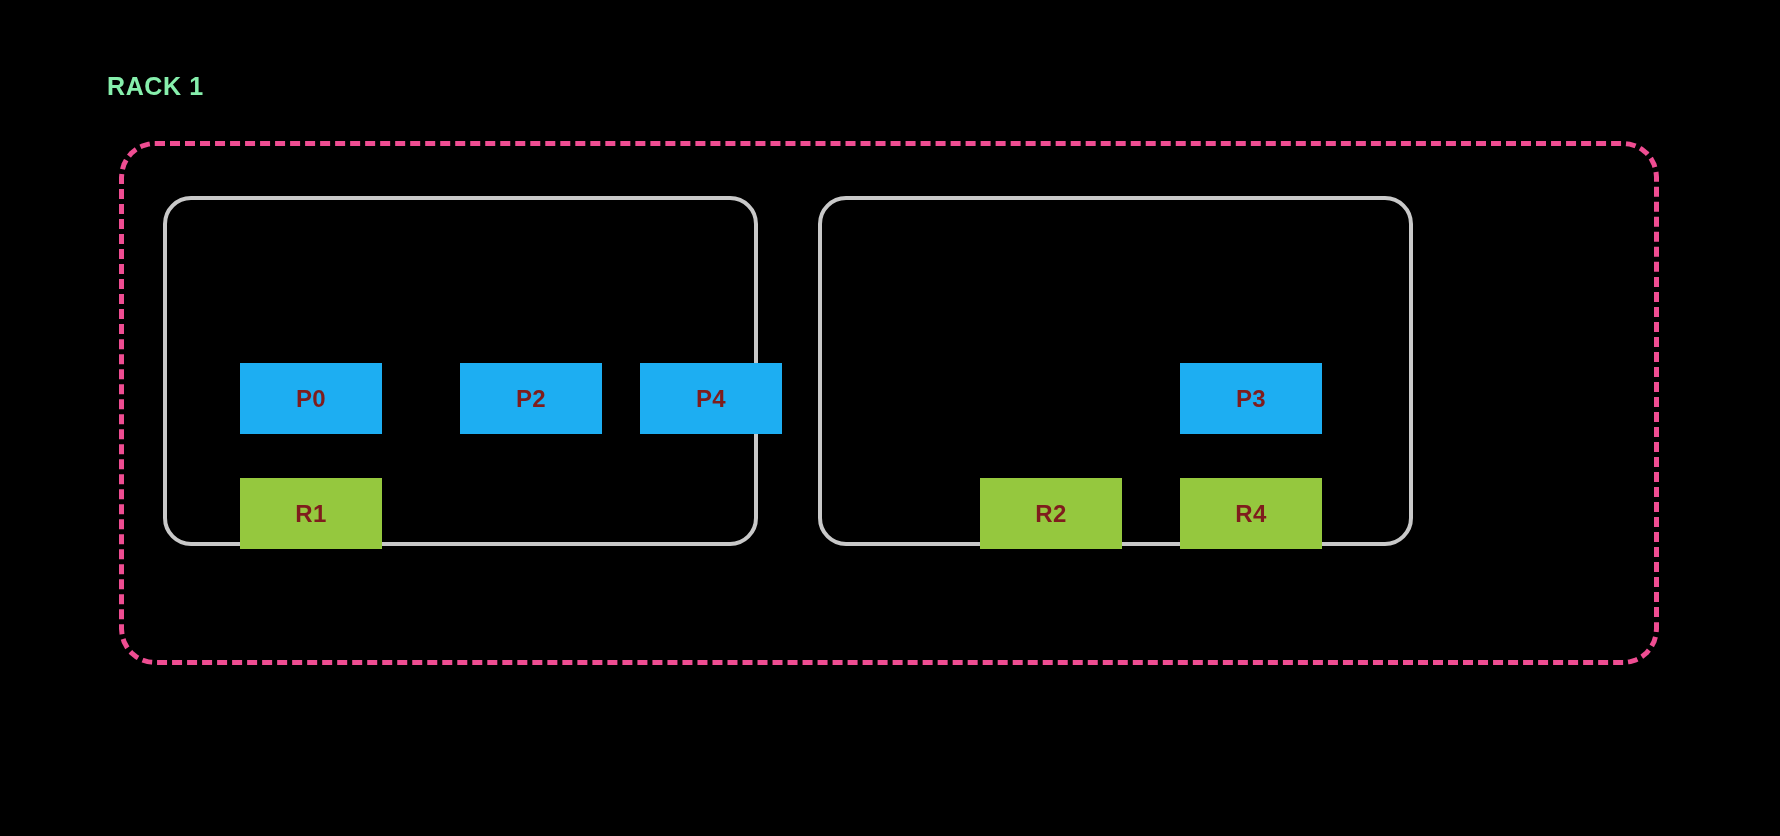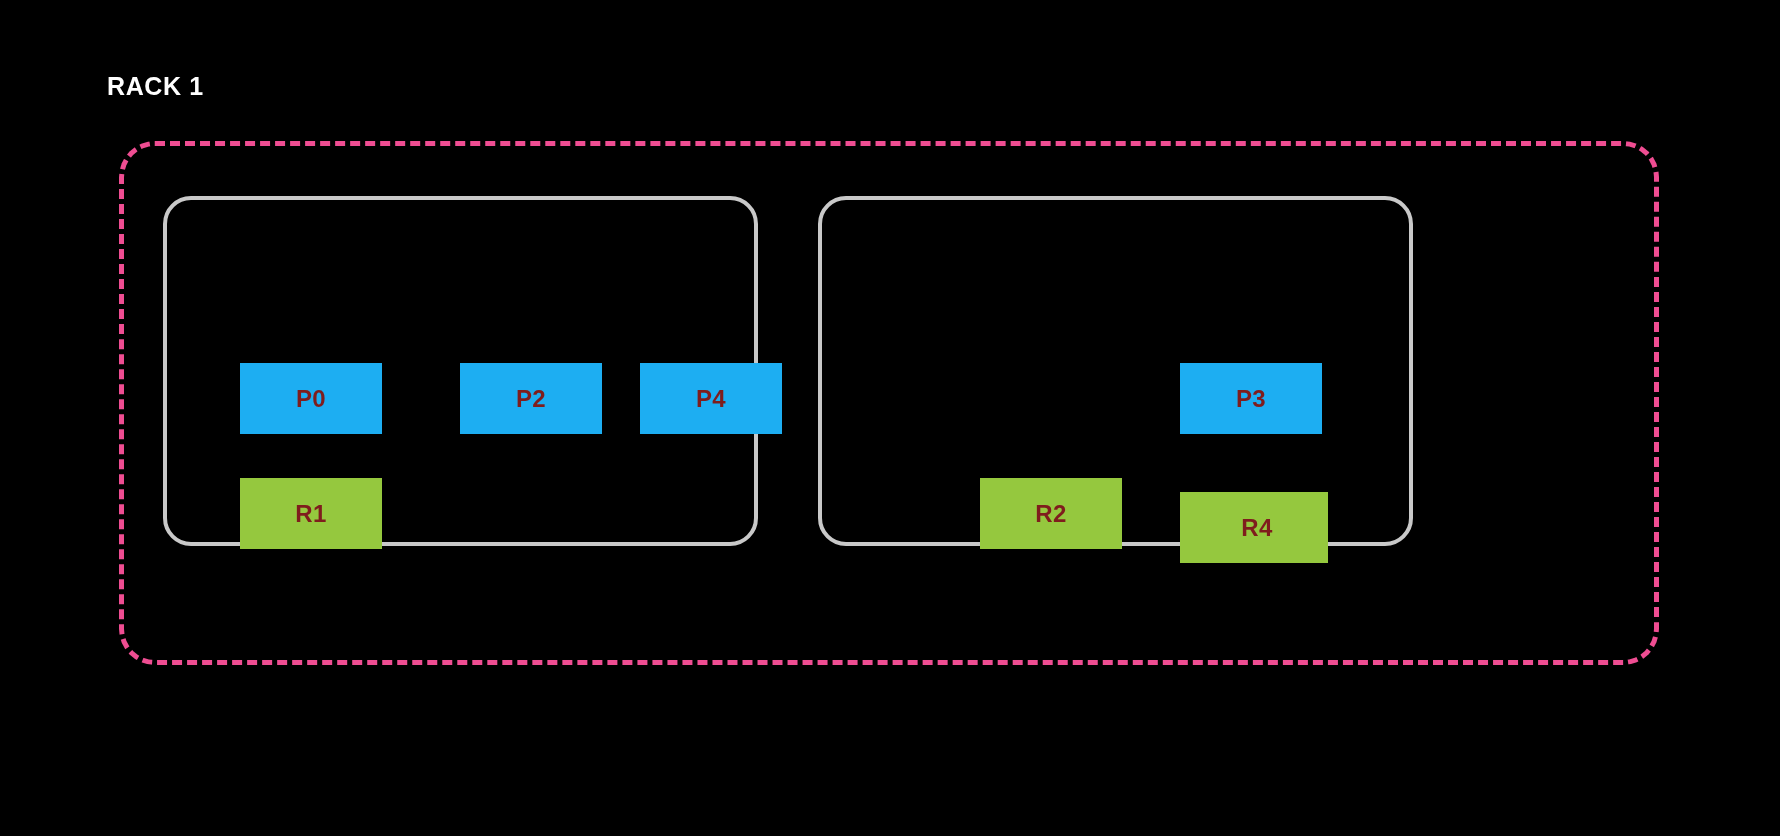--- a/index.html
+++ b/index.html
@@ -19,21 +19,21 @@
   }
 
   
   .rack-label {
     position: absolute;
     left: 107px;
     top: 74px;
     font-size: 25px;
     font-weight: bold;
     letter-spacing: 0.6px;
-    color: #ffffff;
+    color: #86efac;
     line-height: 1;
     white-space: nowrap;
   }
 
   
   .rack-boundary {
     position: absolute;
     left: 119px;
     top: 141px;
     width: 1540px;
@@ -88,15 +88,15 @@
 
   <div class="unit primary" style="left:240px; top:363px;">P0</div>
   <div class="unit primary" style="left:460px; top:363px;">P2</div>
   <div class="unit primary" style="left:640px; top:363px;">P4</div>
 
   <div class="unit replica" style="left:240px; top:478px;">R1</div>
 
   <div class="unit primary" style="left:1180px; top:363px;">P3</div>
 
   <div class="unit replica" style="left:980px; top:478px;">R2</div>
-  <div class="unit replica" style="left:1180px; top:492px;padding-left:6px;">R4</div>
+  <div class="unit replica" style="left:1180px; top:478px;">R4</div>
 
 </div>
 
 </body></html>

